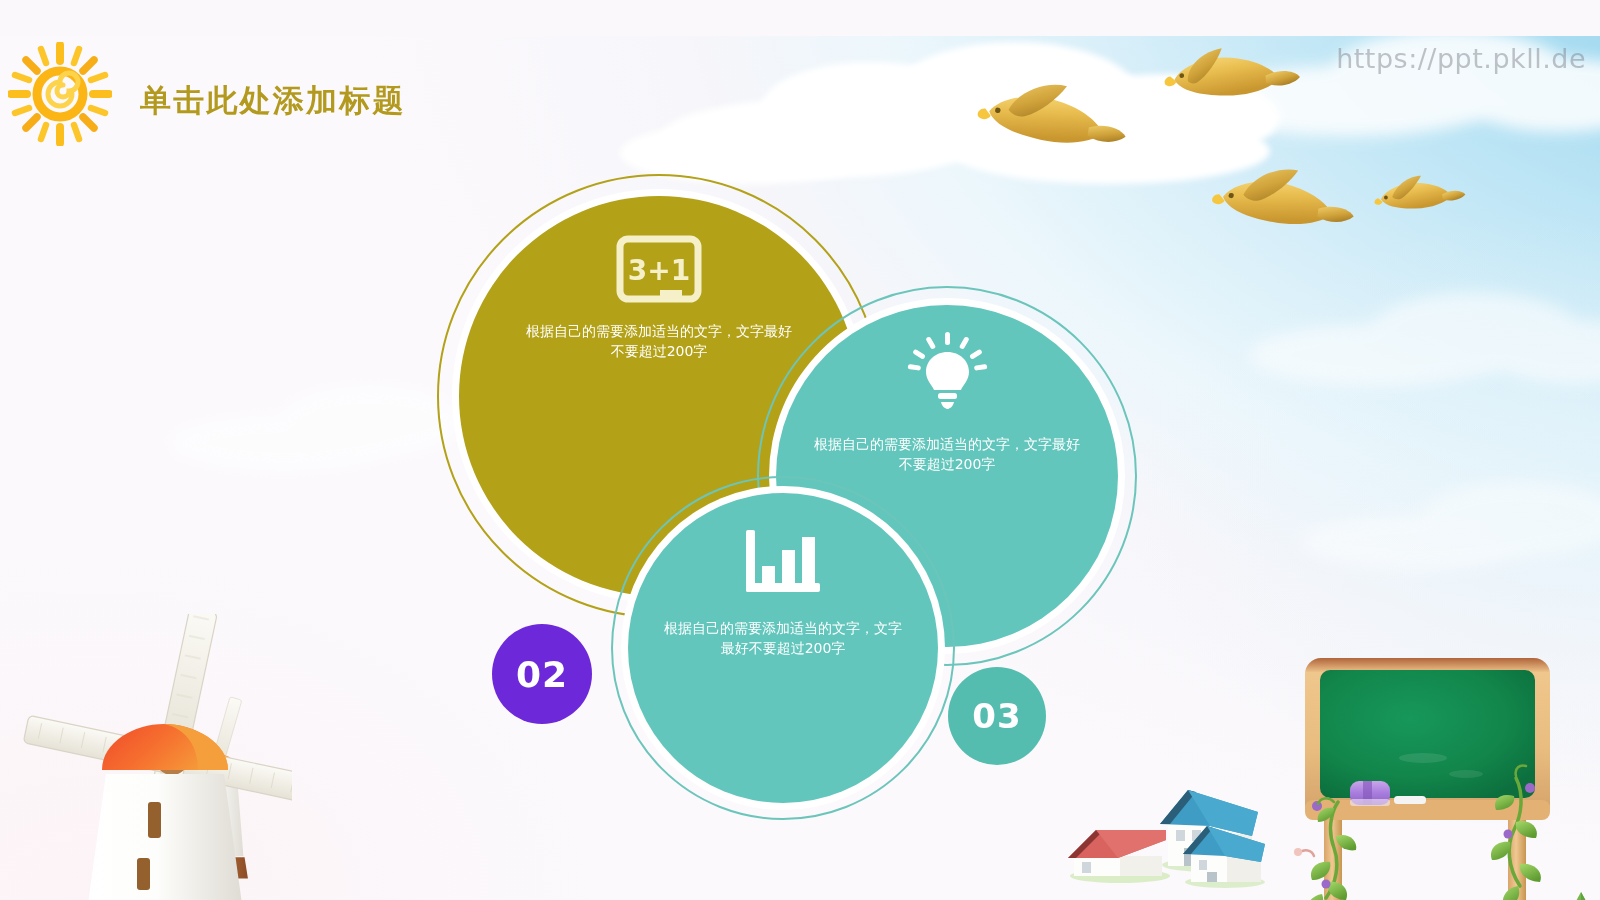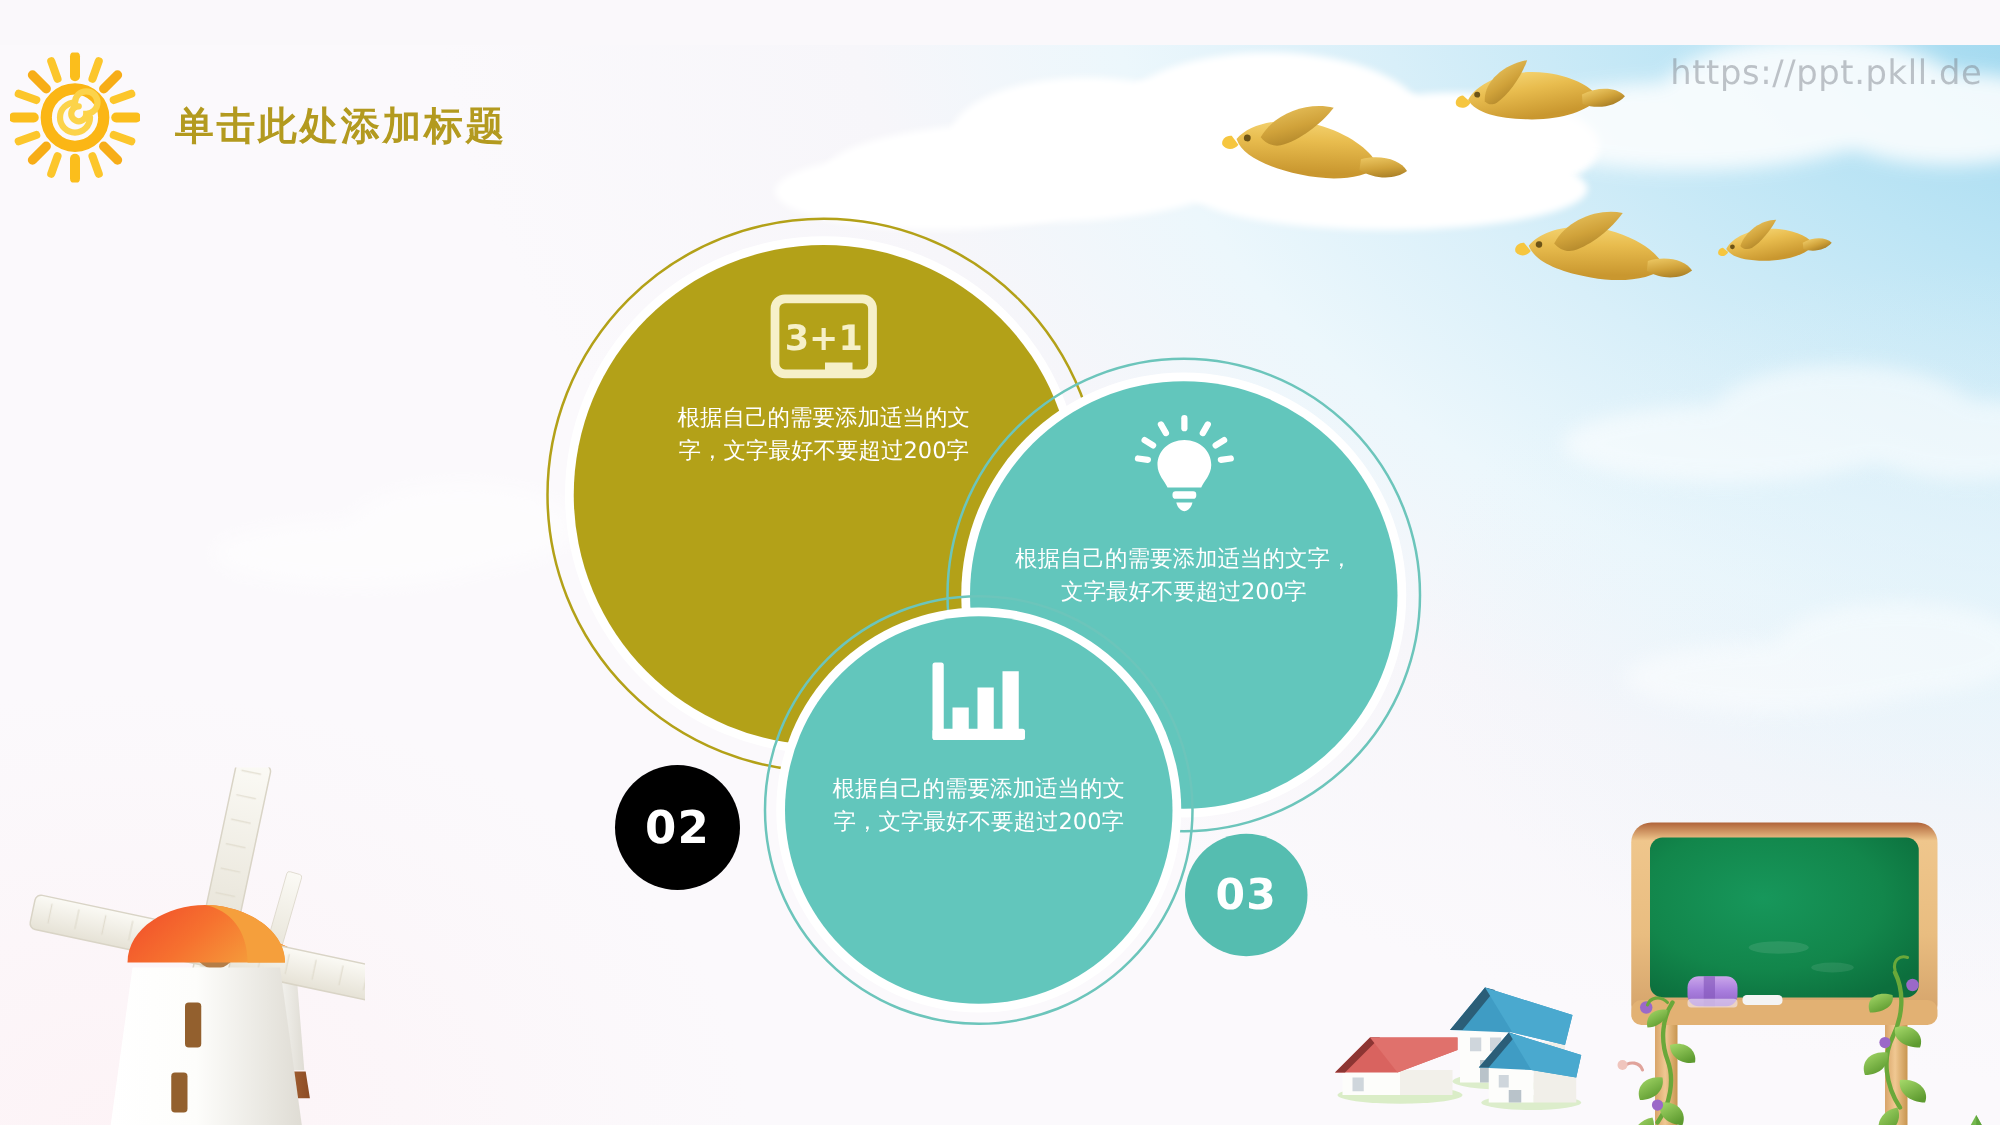--- a/index.html
+++ b/index.html
@@ -89,40 +89,40 @@
   #c3 .ring { border-width:2px; border-color:#6cc5bb; }
   #c3 .disc { left:17px; top:17px; width:310px; height:310px; background:#62c6bc; }
 
   .card-icon { margin-top:38px; height:74px; display:flex; align-items:center; justify-content:flex-end; }
   #c3 .card-icon { margin-top:34px; }
   #c2 .card-icon { margin-top:30px; }
   .card-text {
     margin-top:14px;
     width:268px;
     color:#ffffff;
-    font-size:18px;
+    font-size:14px;
     line-height:1.42;
     text-align:center;
     font-family:"DejaVu Sans",sans-serif;
     word-break:break-all;
   }
   #c2 .card-text { width:276px; margin-top:26px; }
   #c3 .card-text { width:250px; margin-top:18px; }
 
   
   .badge {
     position:absolute; border-radius:50%;
     display:flex; align-items:center; justify-content:center;
     color:#fff; font-weight:bold;
     font-family:"DejaVu Sans",sans-serif;
     letter-spacing:1px;
     z-index:9;
   }
   #b1 { left:859px; top:148px; width:86px; height:86px; background:#b3a118; font-size:32px; }
-  #b2 { left:492px; top:576px; width:100px; height:100px; background:#000000; font-size:36px; z-index:7; }
+  #b2 { left:492px; top:588px; width:100px; height:100px; background:#6d28d9; font-size:36px; z-index:7; }
   #b3 { left:948px; top:631px; width:98px; height:98px; background:#55bdb0; font-size:34px; z-index:7; }
 </style>
 </head>
 <body>
 
 <div id="slide">
 
   <div class="sky"></div>
   <div class="sky2"></div>
 

